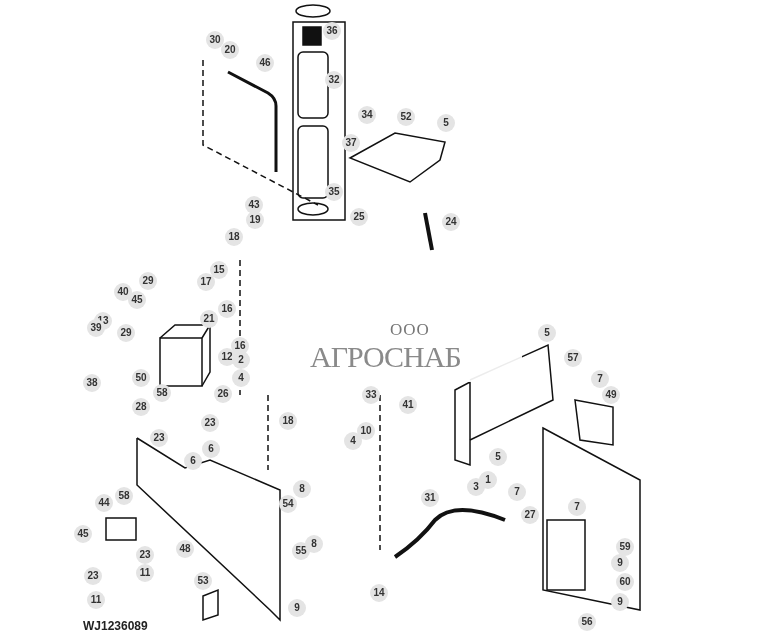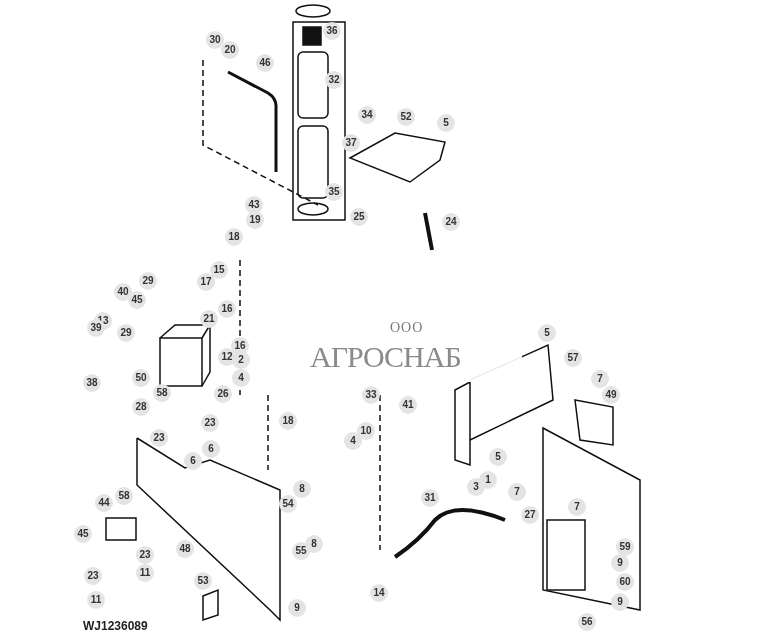--- a/index.html
+++ b/index.html
@@ -2,21 +2,21 @@
 <html><head>
 <meta charset="utf-8">
 <style>
   html,body{margin:0;padding:0;background:#fff;}
   body{width:781px;height:641px;position:relative;overflow:hidden;font-family:"Liberation Sans",sans-serif;}
   #diagram{position:absolute;left:0;top:0;width:781px;height:641px;}
   .callout{position:absolute;width:18px;height:18px;margin-left:-9px;margin-top:-9px;border-radius:50%;background:#e4e4e4;color:#333;font-size:10px;font-weight:bold;line-height:18px;text-align:center;cursor:pointer;}
   .callout span{display:block;}
   #ref{position:absolute;left:83px;top:619px;font-size:12px;font-weight:bold;color:#222;}
   #watermark{position:absolute;left:272px;top:252px;width:250px;height:130px;background:rgba(255,255,255,0.92);}
-  #wm-ooo{position:absolute;left:390px;top:320px;font-family:"Liberation Serif",serif;font-size:14px;color:#777;letter-spacing:1px;}
+  #wm-ooo{position:absolute;left:390px;top:320px;font-family:"Liberation Serif",serif;font-size:17px;color:#777;letter-spacing:1px;}
   #wm-name{position:absolute;left:310px;top:340px;font-family:"Liberation Serif",serif;font-size:30px;color:#8a8a8a;letter-spacing:-1px;}
 </style>
 </head>
 <body>
 
 <svg id="diagram" viewBox="0 0 781 641" xmlns="http://www.w3.org/2000/svg">
   <g stroke="#111" fill="none" stroke-width="1.5">
 
     <rect x="293" y="22" width="52" height="198"></rect>
     <ellipse cx="313" cy="11" rx="17" ry="6"></ellipse>

